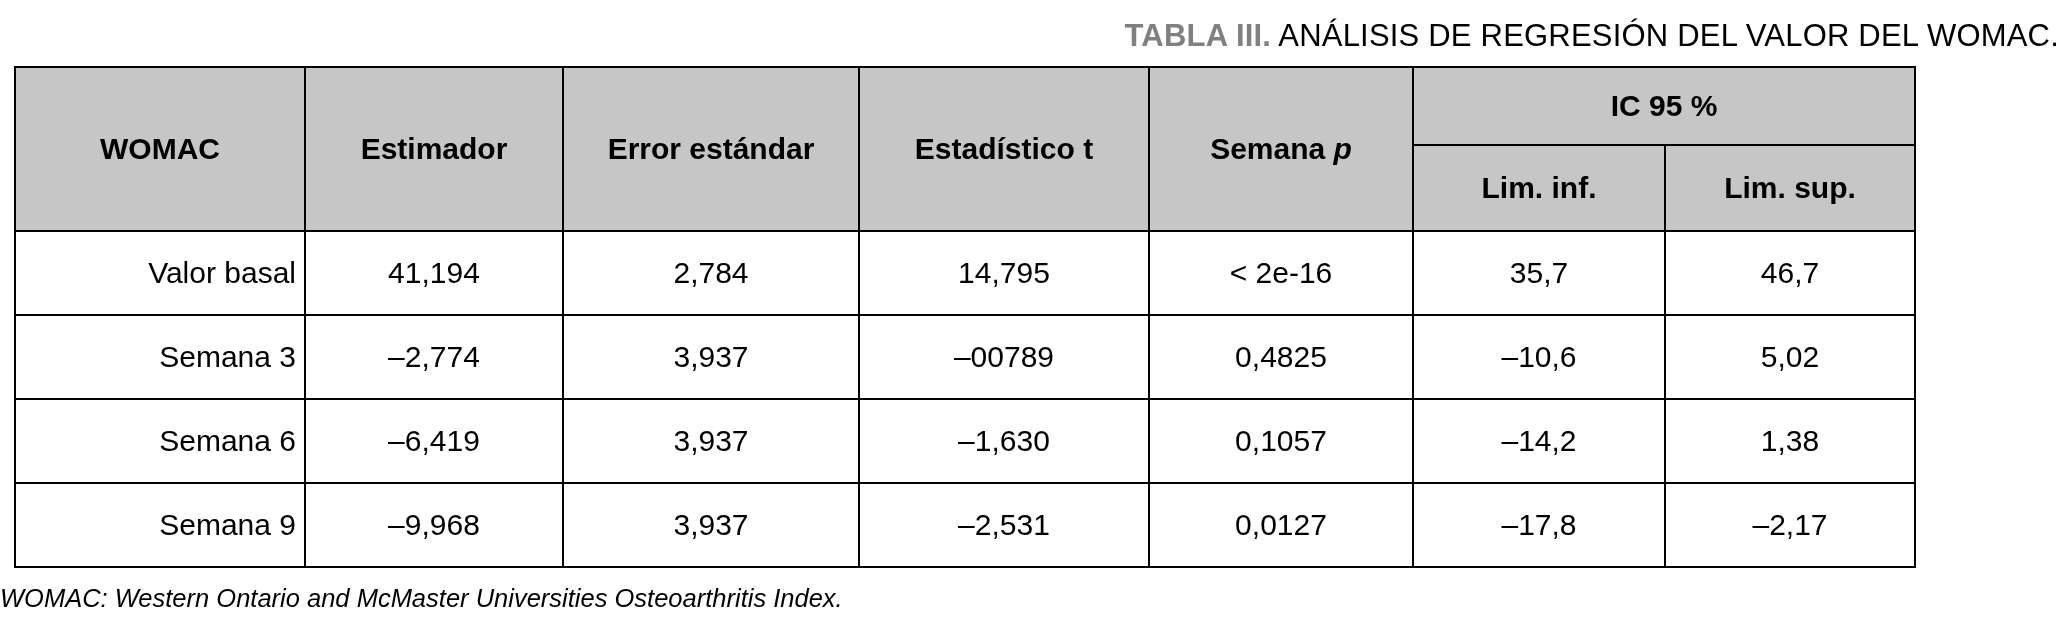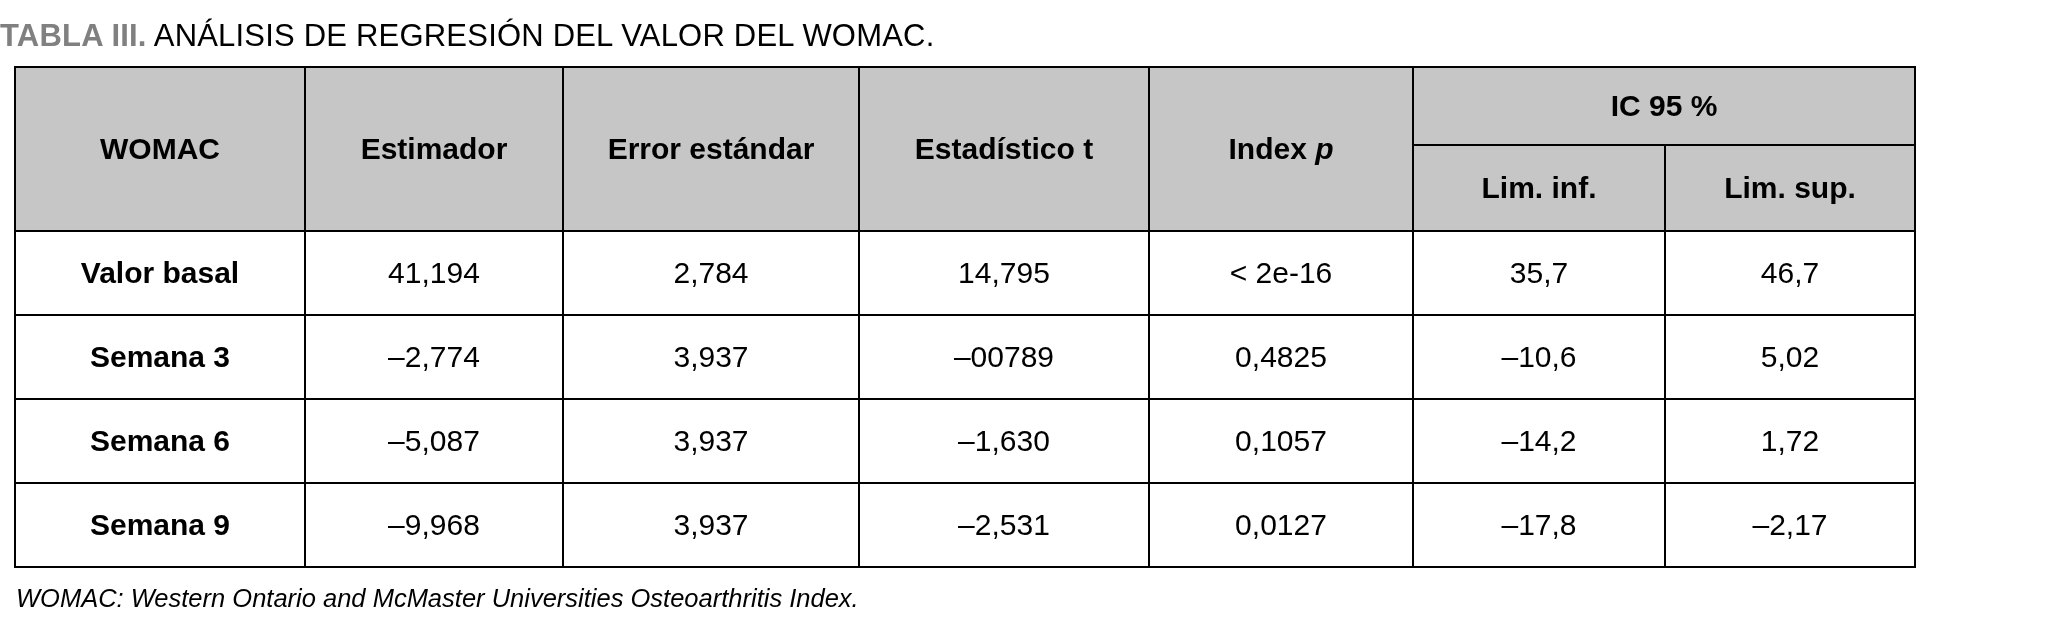--- a/index.html
+++ b/index.html
@@ -14,21 +14,21 @@
     color: #000000;
     overflow: hidden;
   }
   .page {
     width: 2059px;
     height: 640px;
     position: relative;
     box-sizing: border-box;
   }
   .caption {
-    text-align: left;
+    text-align: right;
     font-size: 31px;
     padding-top: 18px;
     padding-bottom: 12px;
     letter-spacing: 0.2px;
     white-space: nowrap;
   }
   .caption .tabla-label {
     color: #808080;
     font-weight: bold;
   }
@@ -61,25 +61,23 @@
   }
   th.ic-sub {
     height: 68px;
   }
   tbody td {
     height: 66px;
     background: #ffffff;
     font-weight: normal;
   }
   tbody td.rowlabel {
-    text-align: center;
-    font-weight: bold;
+    text-align: right;
   }
   .footnotes {
-    margin-left: 16px;
     margin-top: 14px;
     font-style: italic;
     font-size: 25.5px;
     line-height: 1.32;
     width: 1920px;
   }
   .footnotes div {
     white-space: pre-wrap;
   }
   
@@ -109,21 +107,21 @@
         <col class="c4">
         <col class="c5">
         <col class="c6">
     </colgroup>
     <thead>
       <tr>
         <th class="main-head" rowspan="2">WOMAC</th>
         <th class="main-head" rowspan="2">Estimador</th>
         <th class="main-head" rowspan="2">Error estándar</th>
         <th class="main-head" rowspan="2">Estadístico t</th>
-        <th class="main-head" rowspan="2"><span>Index </span><em>p</em></th>
+        <th class="main-head" rowspan="2"><span>Semana </span><em>p</em></th>
         <th class="ic-top" colspan="2">IC 95 %</th>
       </tr>
       <tr>
         <th class="ic-sub">Lim. inf.</th>
         <th class="ic-sub">Lim. sup.</th>
       </tr>
     </thead>
     <tbody>
       <tr>
         <td class="rowlabel">Valor basal</td>
@@ -138,26 +136,26 @@
         <td class="rowlabel">Semana 3</td>
         <td>–2,774</td>
         <td>3,937</td>
         <td>–00789</td>
         <td>0,4825</td>
         <td>–10,6</td>
         <td>5,02</td>
       </tr>
       <tr>
         <td class="rowlabel">Semana 6</td>
-        <td>–5,087</td>
+        <td>–6,419</td>
         <td>3,937</td>
         <td>–1,630</td>
         <td>0,1057</td>
         <td>–14,2</td>
-        <td>1,72</td>
+        <td>1,38</td>
       </tr>
       <tr>
         <td class="rowlabel">Semana 9</td>
         <td>–9,968</td>
         <td>3,937</td>
         <td>–2,531</td>
         <td>0,0127</td>
         <td>–17,8</td>
         <td>–2,17</td>
       </tr>

